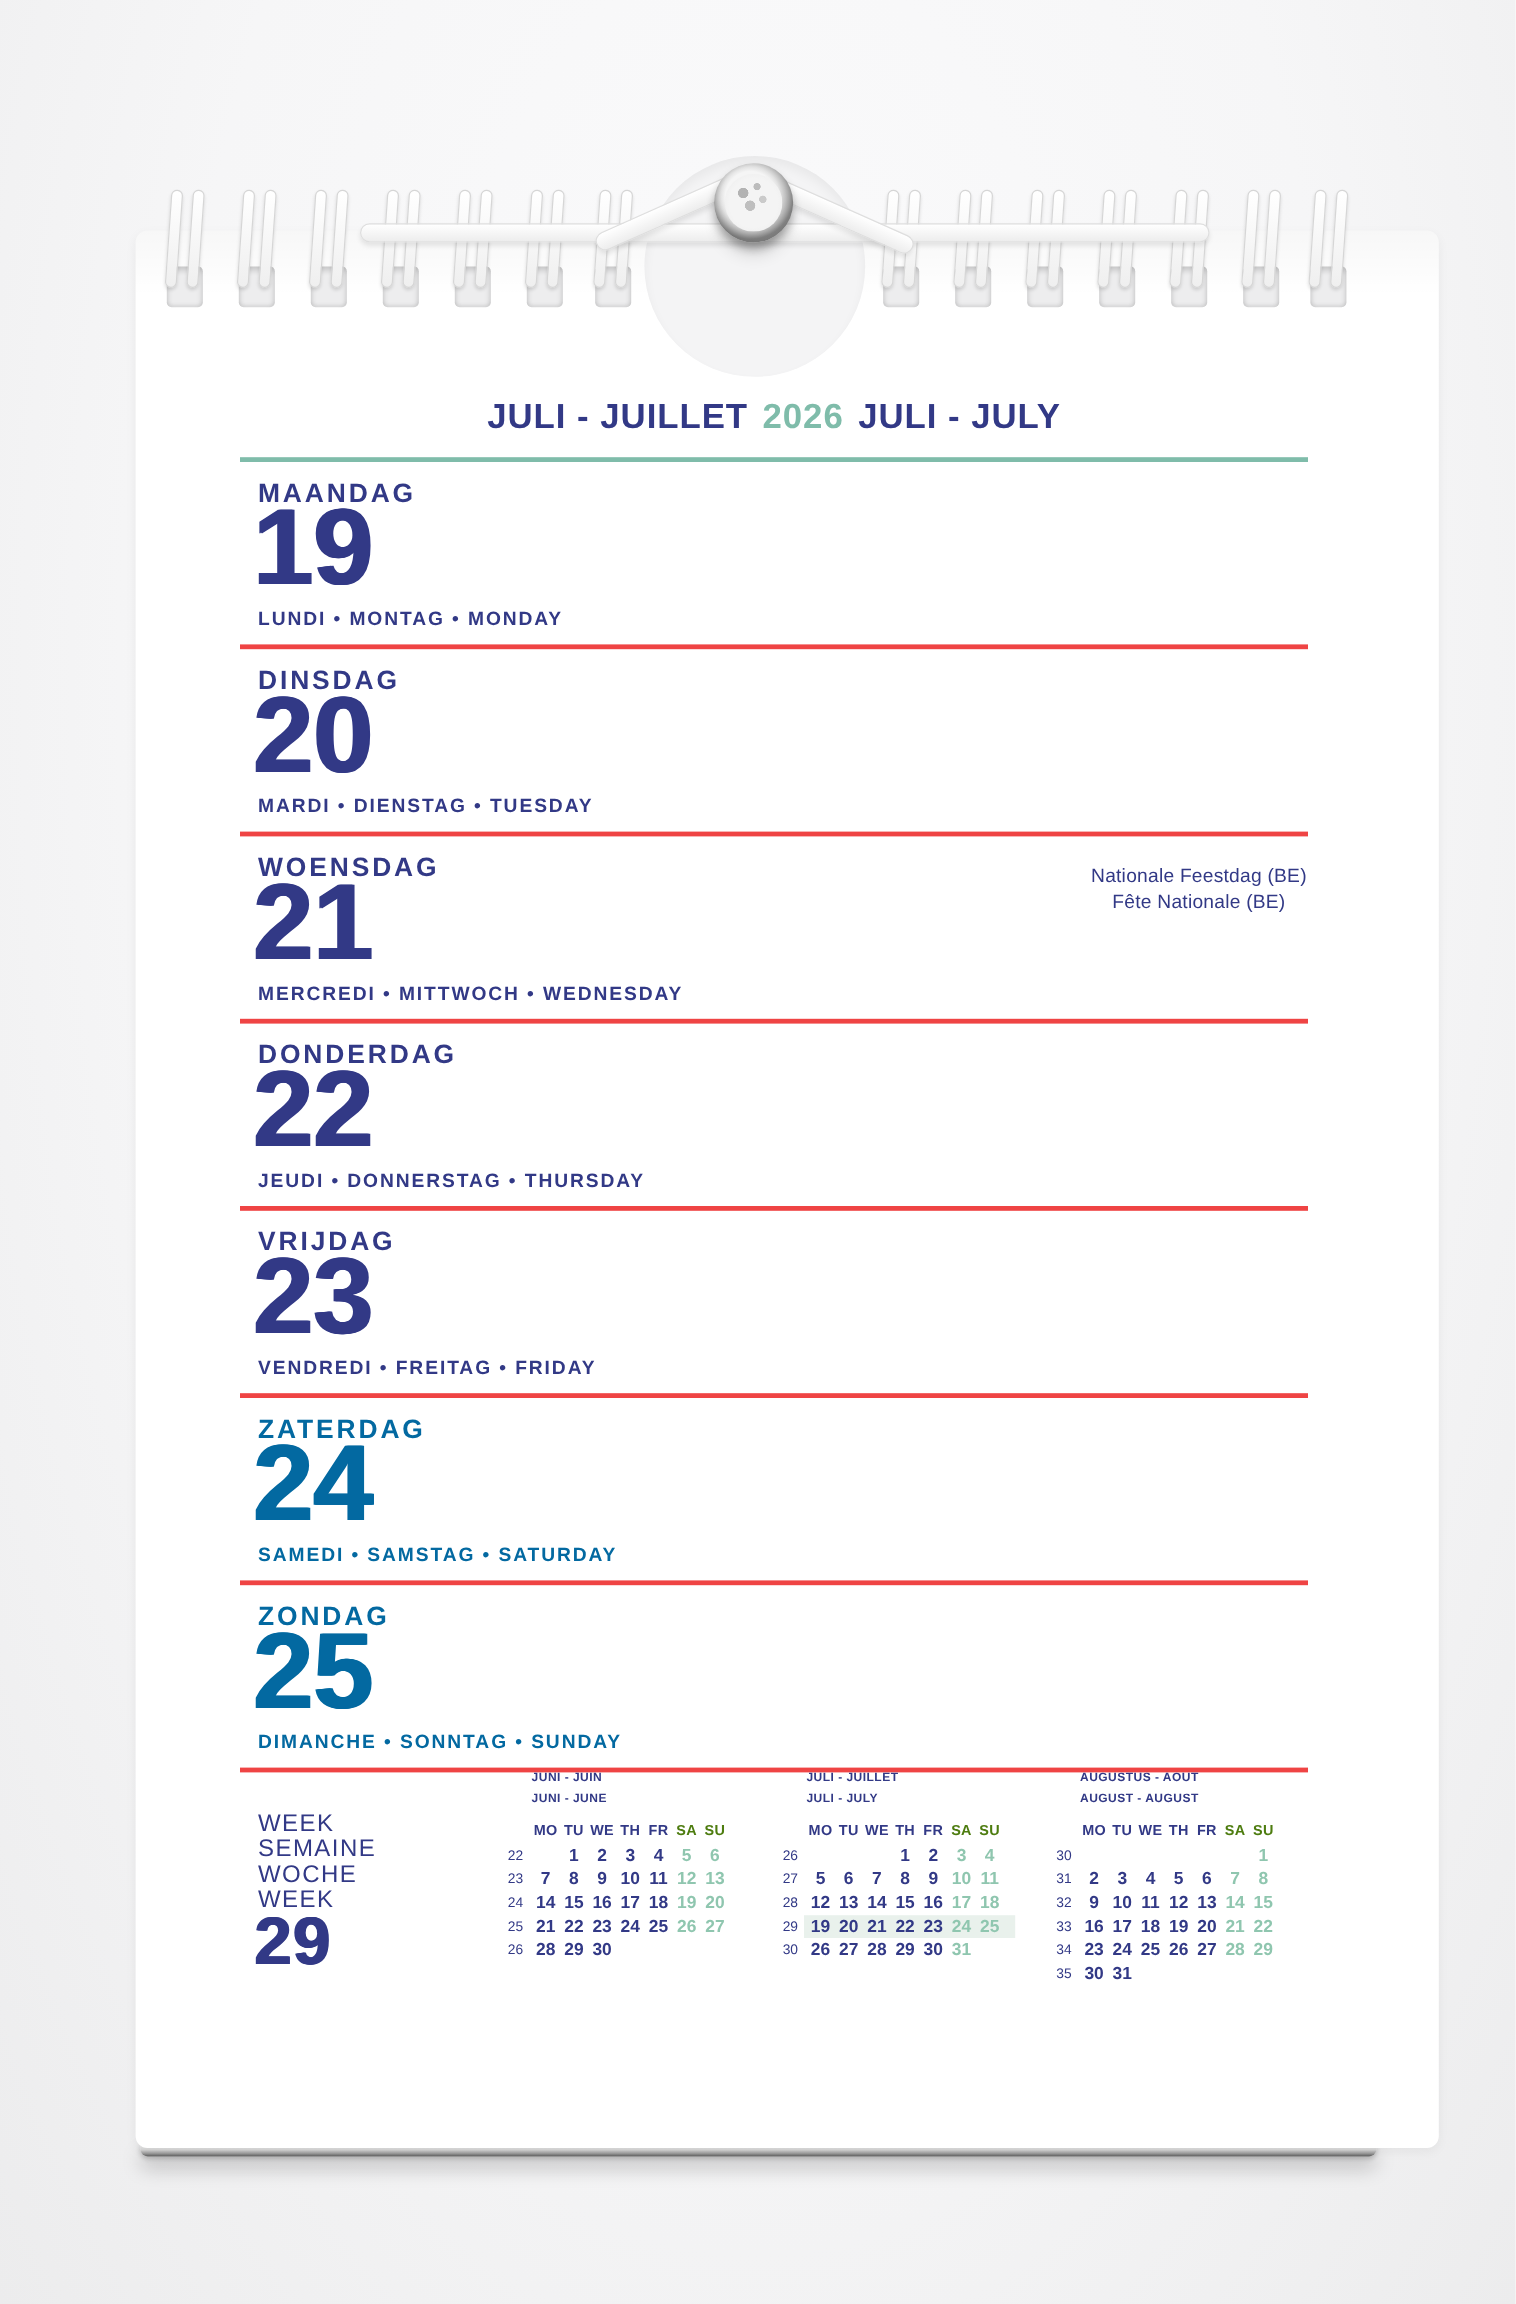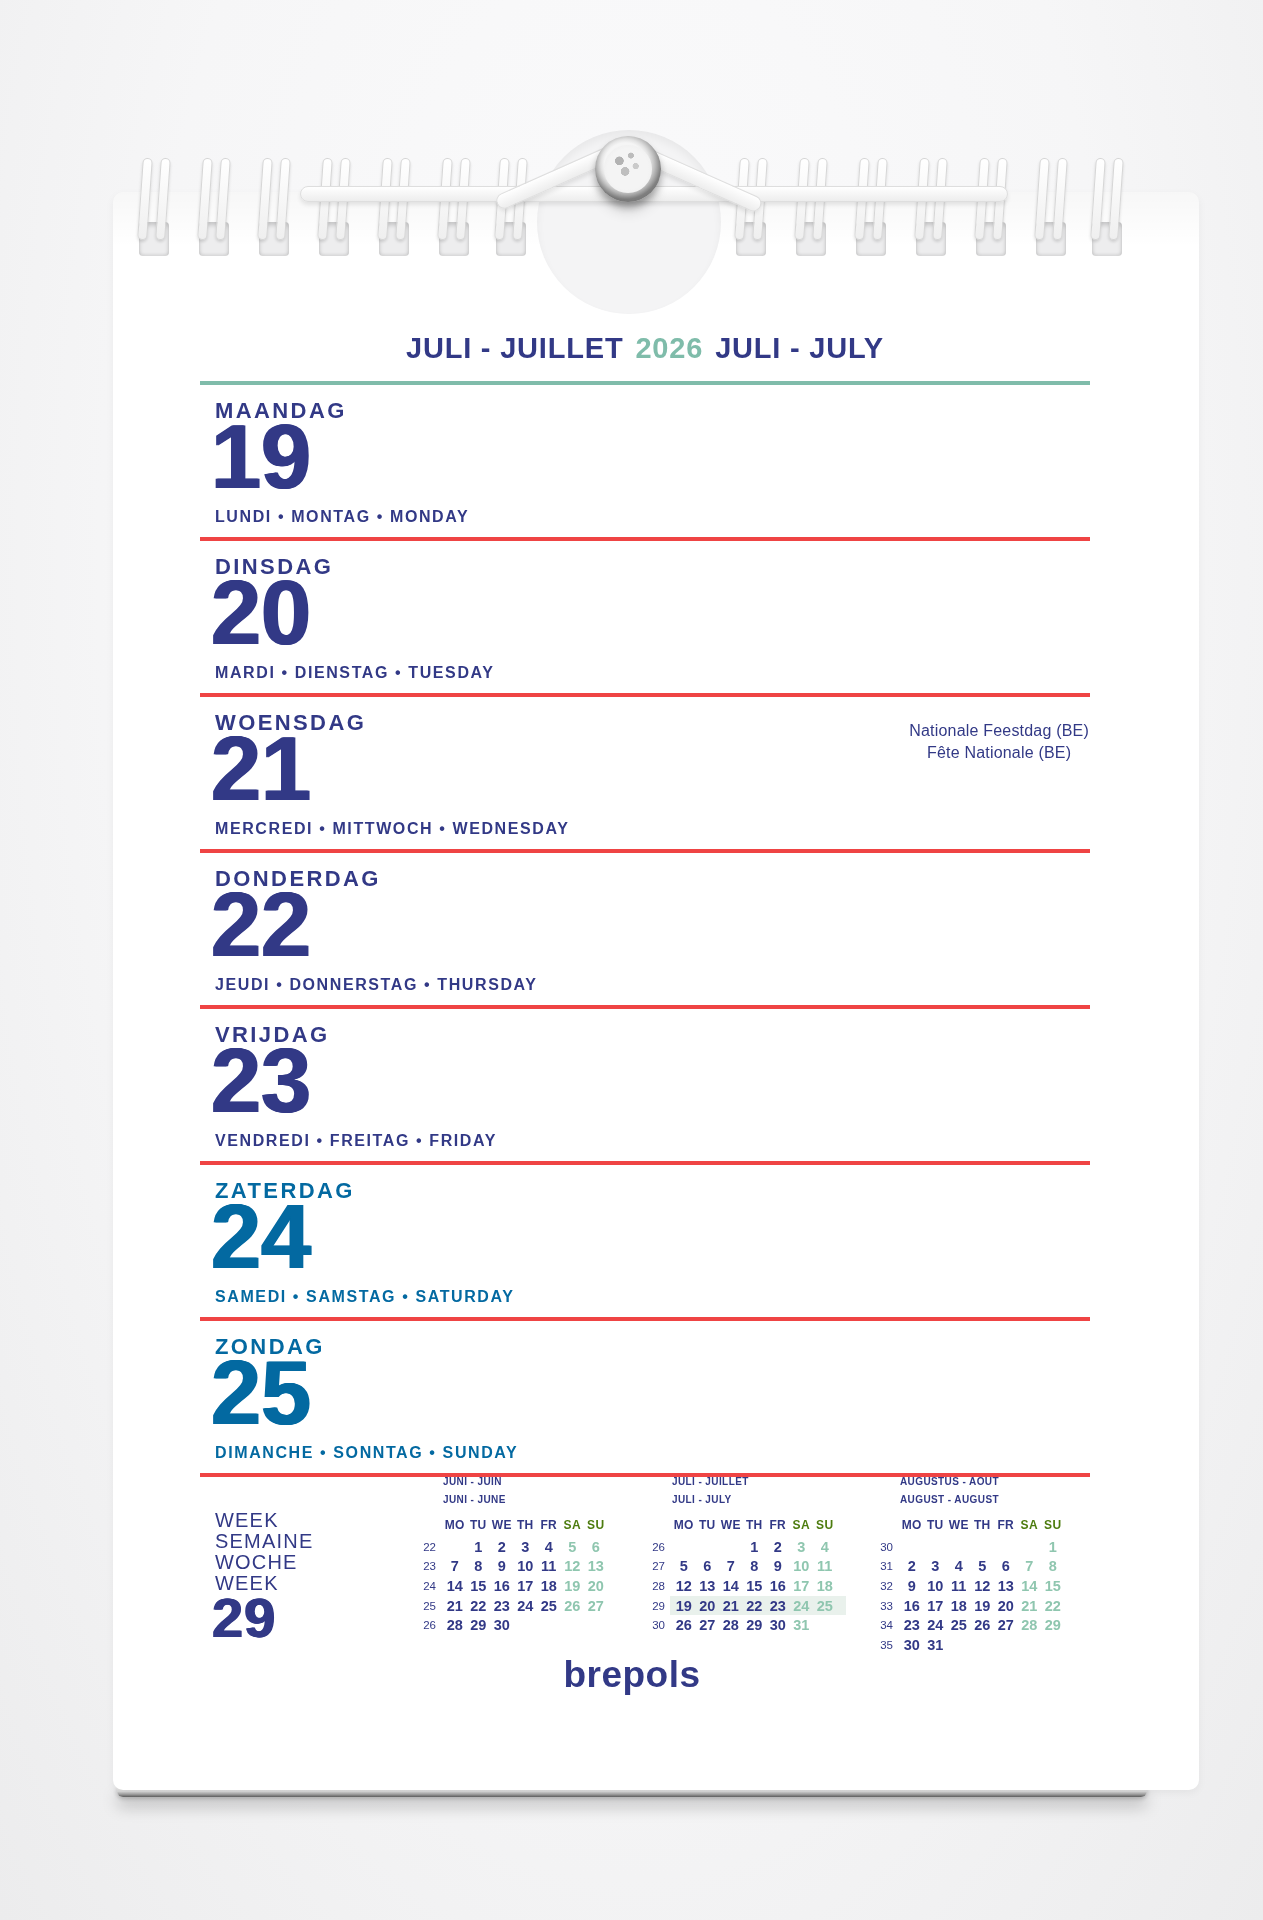--- a/index.html
+++ b/index.html
@@ -338,21 +338,20 @@
           <span>31</span>
           <span></span>
           <span></span>
           <span></span>
           <span class="wknd"></span>
           <span class="wknd"></span>
         </div>
       </div>
     </div>
 
-  <div class="brand">brepols</div>
 </div>
 
 <div id="rings">
     <div class="ring" style="left: 137px;">
       <i class="slot"></i>
       <i class="wire wa"></i>
       <i class="wire wb"></i>
     </div>
     <div class="ring" style="left: 197px;">
       <i class="slot"></i>

